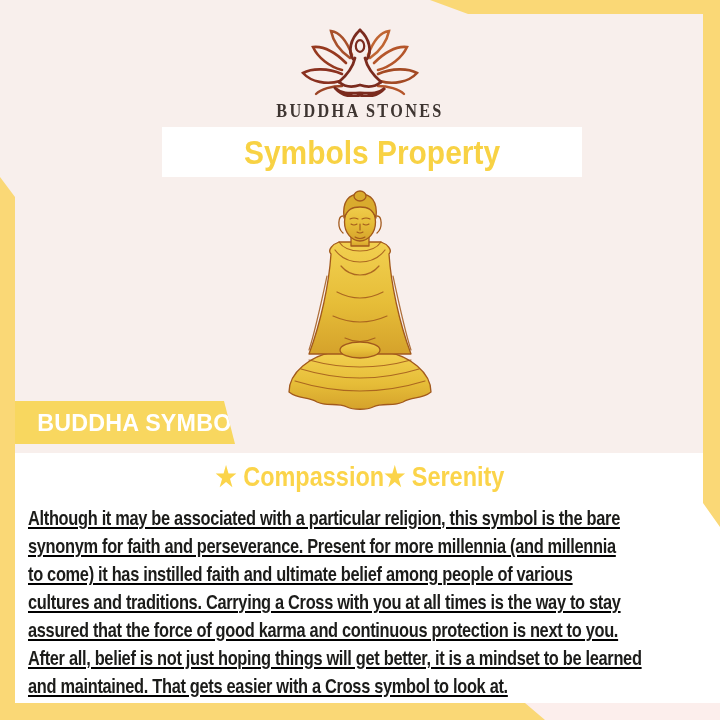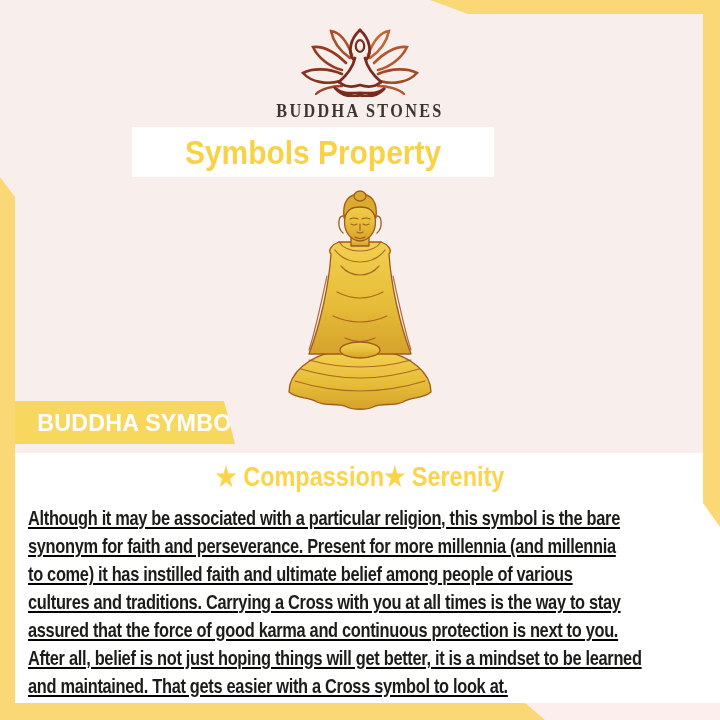--- a/index.html
+++ b/index.html
@@ -11,21 +11,21 @@
   .bg-shapes{position:absolute;left:0;top:0;width:720px;height:720px;pointer-events:none;}
   .content-panel{position:absolute;left:0;top:453px;width:720px;height:250px;background:#ffffff;}
   
   .logo-icon{position:absolute;left:290px;top:27px;width:140px;height:70px;}
   .brand-name{
     position:absolute;left:0;top:101px;width:720px;text-align:center;
     font-family:"Liberation Serif",serif;font-size:18px;font-weight:600;
     letter-spacing:2.6px;color:#3e3531;transform:scaleX(.9);
   }
   
-  .title-banner{position:absolute;left:132px;top:127px;width:362px;height:50px;background:#ffffff;}
+  .title-banner{position:absolute;left:162px;top:127px;width:420px;height:50px;background:#ffffff;}
   .title-banner .page-title{
     display:block;width:100%;text-align:center;line-height:51px;
     font-size:34px;font-weight:900;color:#f8d244;transform:scaleX(.88);
     letter-spacing:0px;white-space:nowrap;
   }
   
   .buddha{position:absolute;left:275px;top:186px;width:170px;height:254px;}
   
   .badge{
     position:absolute;left:15px;top:401px;width:220px;height:43px;

